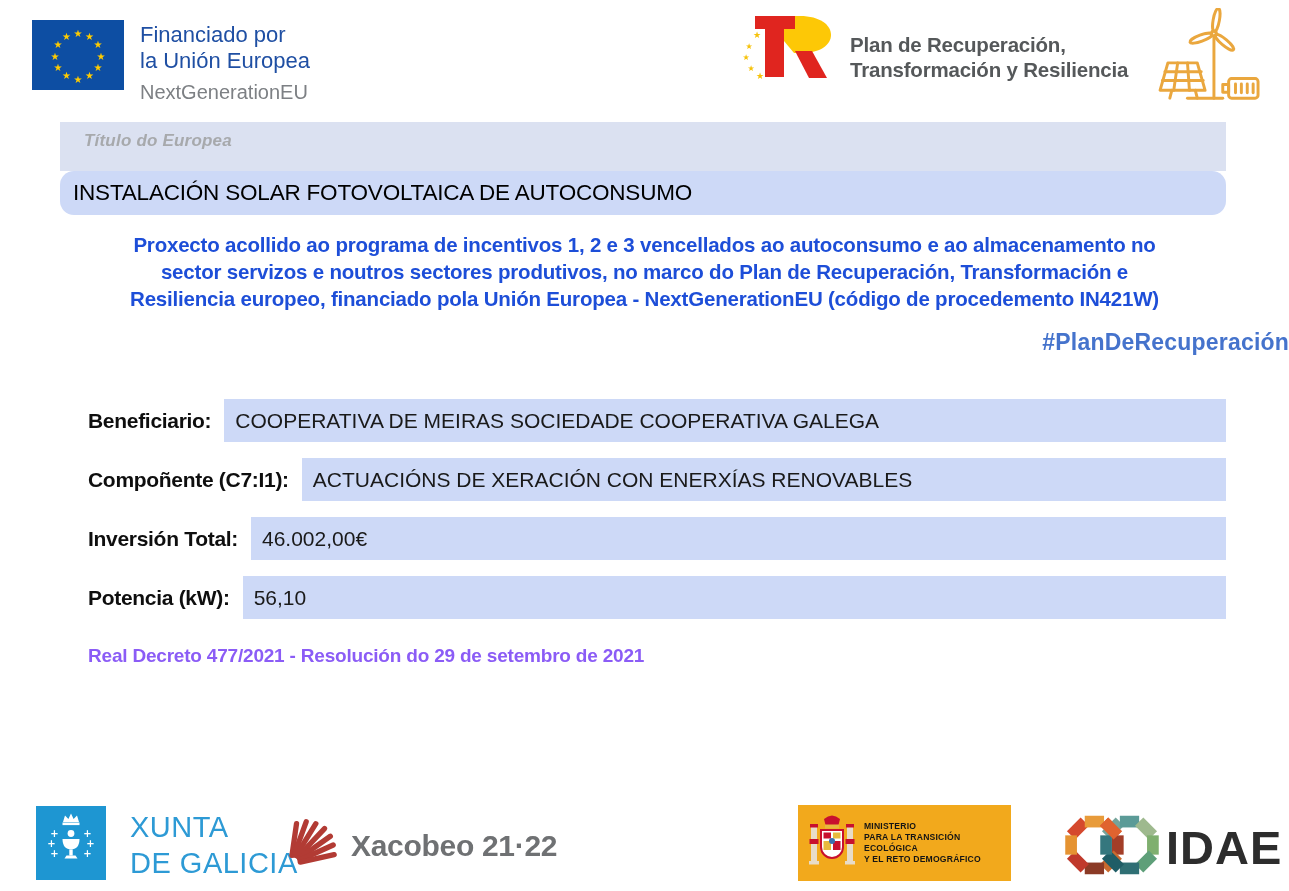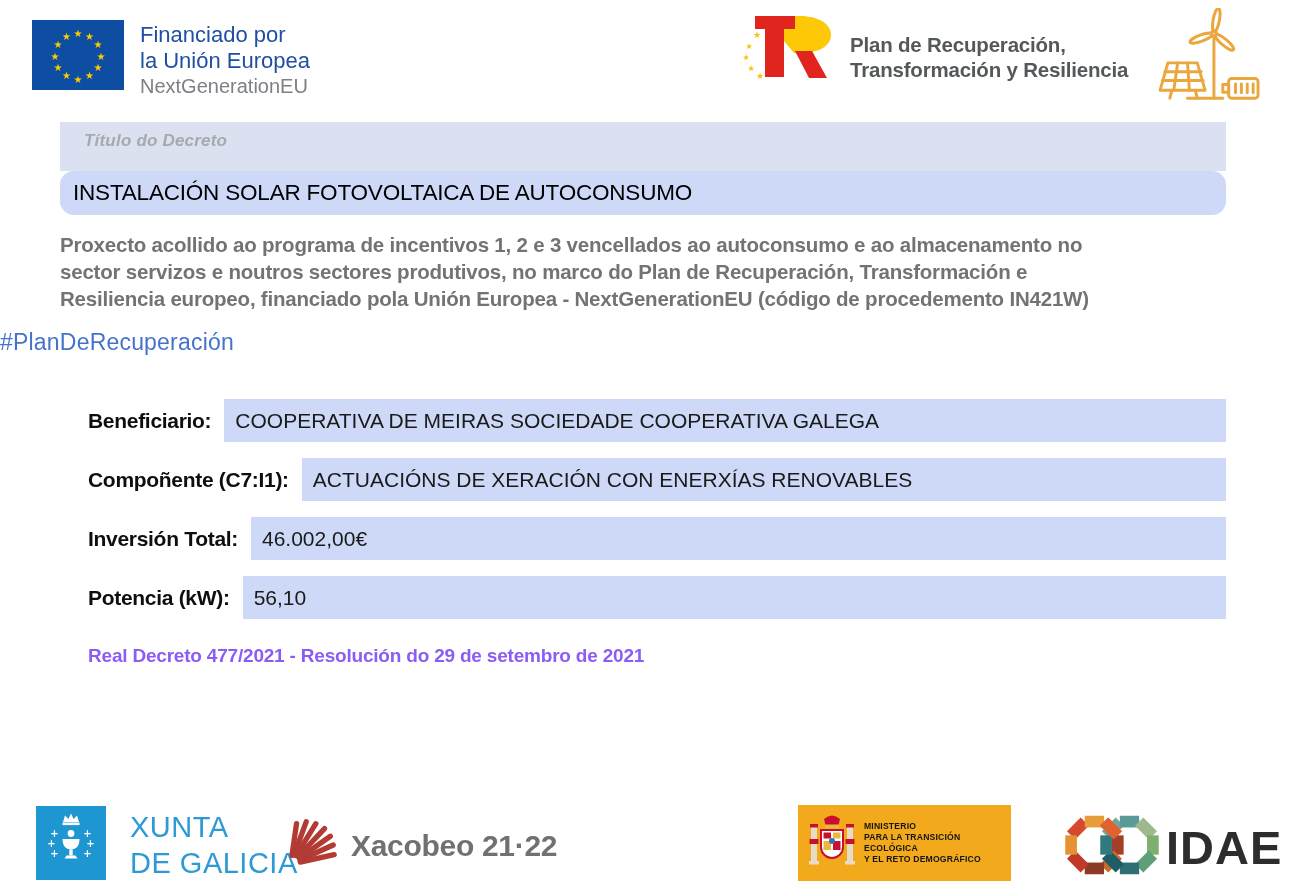--- a/index.html
+++ b/index.html
@@ -3,35 +3,35 @@
 <meta charset="utf-8">
 <style>
   html,body{margin:0;padding:0;background:#fff;}
   .page{position:relative;width:1289px;height:891px;background:#ffffff;overflow:hidden;
         font-family:"Liberation Sans",sans-serif;color:#111;}
   
   .header{position:relative;height:122px;}
   .eu-block{position:absolute;left:32px;top:20px;display:flex;gap:16px;align-items:flex-start;}
   .eu-text{padding-top:2px;}
   .eu-text .l1,.eu-text .l2{font-weight:normal;color:#1f4fa3;font-size:22px;line-height:26px;}
-  .eu-text .l3{color:#7d8084;font-size:20px;line-height:24px;}
+  .eu-text .l3{color:#7d8084;font-size:20px;line-height:24px;margin-top:6px;}
   .prtr-block{position:absolute;left:728px;top:6px;display:flex;gap:10px;align-items:flex-start;}
   .prtr-text{margin-top:26px;font-weight:bold;color:#55585a;font-size:20.5px;line-height:25px;letter-spacing:-0.2px;}
   .energy-block{position:absolute;left:1152px;top:8px;}
   
   .band{margin-left:60px;width:1166px;box-sizing:border-box;}
   .band-label{height:49px;background:#dbe1f1;}
   .band-label span{display:block;padding:9px 0 0 24px;font-style:italic;font-weight:bold;
                    color:#a7a9ac;font-size:17px;letter-spacing:0.2px;}
   .band-title{height:44px;background:#cdd9f7;display:flex;align-items:center;padding-left:13px;
               font-size:22.5px;color:#000;letter-spacing:-0.2px;border-radius:14px;}
   
-  .description{margin:16px 60px 0;font-weight:bold;font-size:20.5px;
-               line-height:27px;color:#737373;letter-spacing:-0.2px;}
-  .hashtag{margin-top:17px;text-align:left;color:#4573cc;font-weight:normal;font-size:23px;letter-spacing:0.2px;}
+  .description{margin:16px 60px 0;text-align:center;font-weight:bold;font-size:20.5px;
+               line-height:27px;color:#1d4ed8;letter-spacing:-0.2px;}
+  .hashtag{margin-top:17px;text-align:right;color:#4573cc;font-weight:bold;font-size:23px;letter-spacing:0.2px;}
   
   .rows{margin:43px 63px 0 88px;}
   .row{display:flex;align-items:center;margin-bottom:16px;}
   .row-label{font-weight:bold;font-size:21px;margin-right:13px;white-space:nowrap;
              color:#0e0e0e;letter-spacing:-0.3px;}
   .row-value{flex:1;background:#cdd9f7;height:43px;display:flex;align-items:center;
              padding-left:11px;font-size:21px;color:#1a1a1a;}
   .footnote{margin:26px 0 0 88px;font-weight:bold;font-size:19px;color:#8b5cf6;letter-spacing:-0.2px;}
   
   .xunta{position:absolute;left:36px;top:806px;display:flex;align-items:center;gap:24px;}
@@ -119,21 +119,21 @@
         <rect x="72" y="78" width="6" height="8"></rect>
         <line x1="85" y1="77.5" x2="85" y2="86.5"></line>
         <line x1="91" y1="77.5" x2="91" y2="86.5"></line>
         <line x1="97" y1="77.5" x2="97" y2="86.5"></line>
         <line x1="103" y1="77.5" x2="103" y2="86.5"></line>
       </svg>
     </div>
   </div>
 
   <div class="band band-label">
-    <span>Título do Decreto</span>
+    <span>Título do Europea</span>
   </div>
   <div class="band band-title">
     <span>INSTALACIÓN SOLAR FOTOVOLTAICA DE AUTOCONSUMO</span>
   </div>
 
   <div class="description">
     <div>Proxecto acollido ao programa de incentivos 1, 2 e 3 vencellados ao autoconsumo e ao almacenamento no</div>
     <div>sector servizos e noutros sectores produtivos, no marco do Plan de Recuperación, Transformación e</div>
     <div>Resiliencia europeo, financiado pola Unión Europea - NextGenerationEU (código de procedemento IN421W)</div>
   </div>

